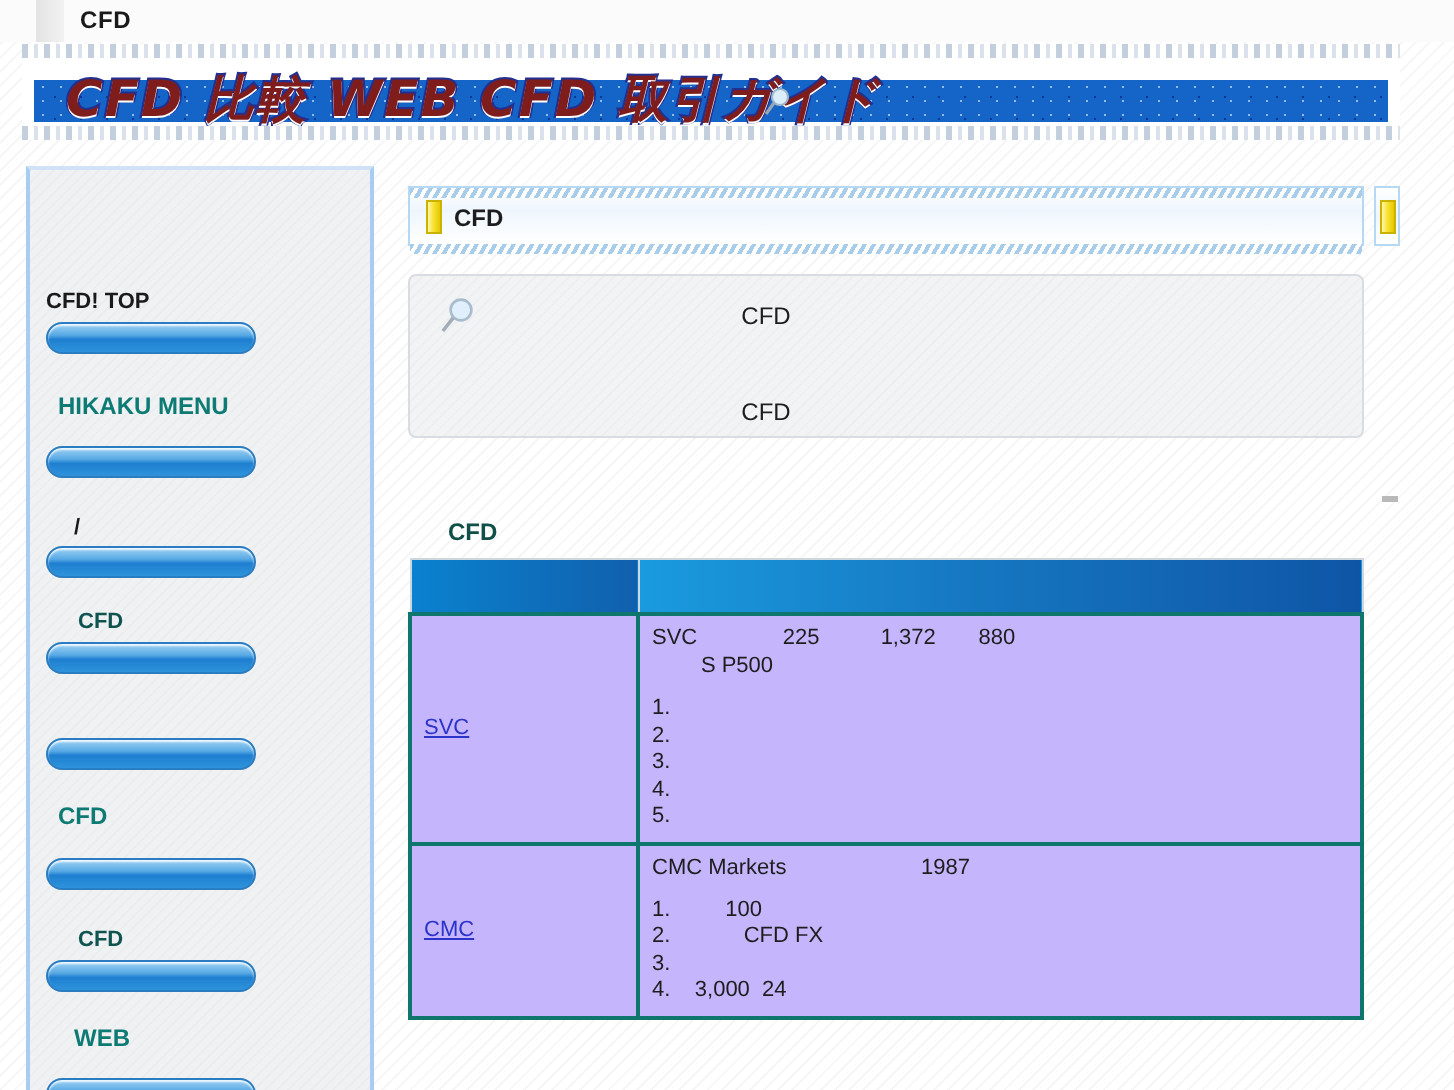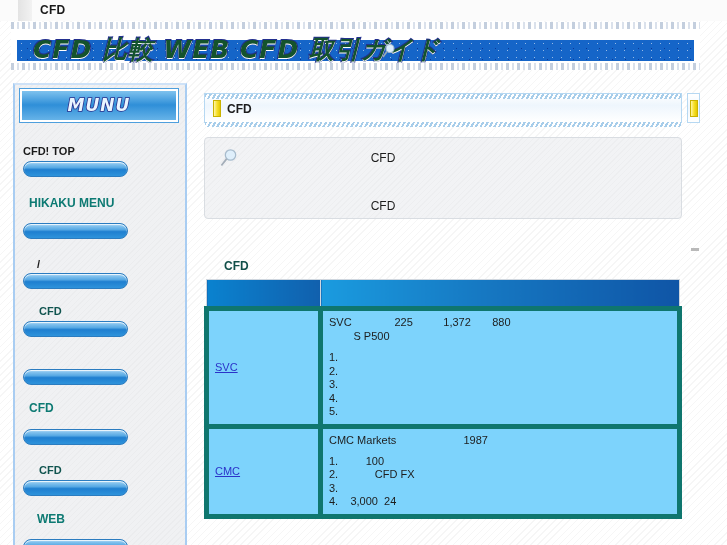--- a/index.html
+++ b/index.html
@@ -52,21 +52,21 @@
       radial-gradient(rgba(255,255,255,.55) .6px, transparent .7px),
       radial-gradient(rgba(0,0,90,.45) .6px, transparent .7px);
     background-size:9px 7px,13px 11px;
     background-position:0 0,4px 3px;
   }
   .banner-title{
     position:absolute;left:22px;top:4px;
     font-family:"DejaVu Sans","Liberation Sans",sans-serif;
     font-size:25px;font-weight:bold;font-style:italic;
     letter-spacing:1px;white-space:nowrap;
-    color:#14532d;
+    color:#7f1d1d;
     -webkit-text-stroke:2px #23308f;
     paint-order:stroke fill;
     text-shadow:0 1px 0 #ffffff;
   }
   .banner-mag{
     position:absolute;left:370px;top:14px;width:16px;height:16px;
   }
   
   .sidebar{
     position:absolute;left:13px;top:83px;width:170px;height:462px;
@@ -156,21 +156,21 @@
     height:26px;padding:0;border:1px solid #cfd6de;
   }
   table.data th.c1{
     width:113px;
     background:linear-gradient(to right,#0a82cf 0%,#1160ad 100%);
   }
   table.data th.c2{
     background:linear-gradient(to right,#1a9bdf 0%,#1678c2 45%,#0f55a6 100%);
   }
   table.data td{
-    border:5px solid #0f766e;background:#7dd3fc;
+    border:2px solid #0f766e;background:#c4b5fd;
     font-size:11px;color:#1d1d1d;vertical-align:top;padding:5px 6px;
   }
   table.data td.namecell{
     vertical-align:middle;margin-top:32px;
   }
   table.data td.namecell a{
     color:#2b33c9;text-decoration:underline;font-size:11px;
   }
   .row-head{margin-bottom:2px;white-space:pre;}
   .row-sub{margin:0 0 9px 0;white-space:pre;}
@@ -198,23 +198,20 @@
     <div class="banner-mag">
       <svg width="16" height="16" viewBox="0 0 16 16">
         <circle cx="9" cy="5.5" r="4" fill="#dceefc" stroke="#9fb8cc" stroke-width="1.1"></circle>
         <line x1="6" y1="8.5" x2="2" y2="14" stroke="#9aa7b3" stroke-width="1.6"></line>
       </svg>
     </div>
   </div>
 </div>
 
 <div class="sidebar">
-  <div class="munu-box">
-    <div class="munu-text">MUNU</div>
-  </div>
 
   <div class="sb-label dark" style="left:8px;top:60px;">CFD!    TOP</div>
   <div class="sb-btn" style="top:76px;"></div>
 
   <div class="sb-label big" style="left:14px;top:111px;text-align:center;">HIKAKU MENU</div>
   <div class="sb-btn" style="top:138px;"></div>
 
   <div class="sb-label dark" style="left:22px;top:173px;">/</div>
   <div class="sb-btn" style="top:188px;"></div>
 

